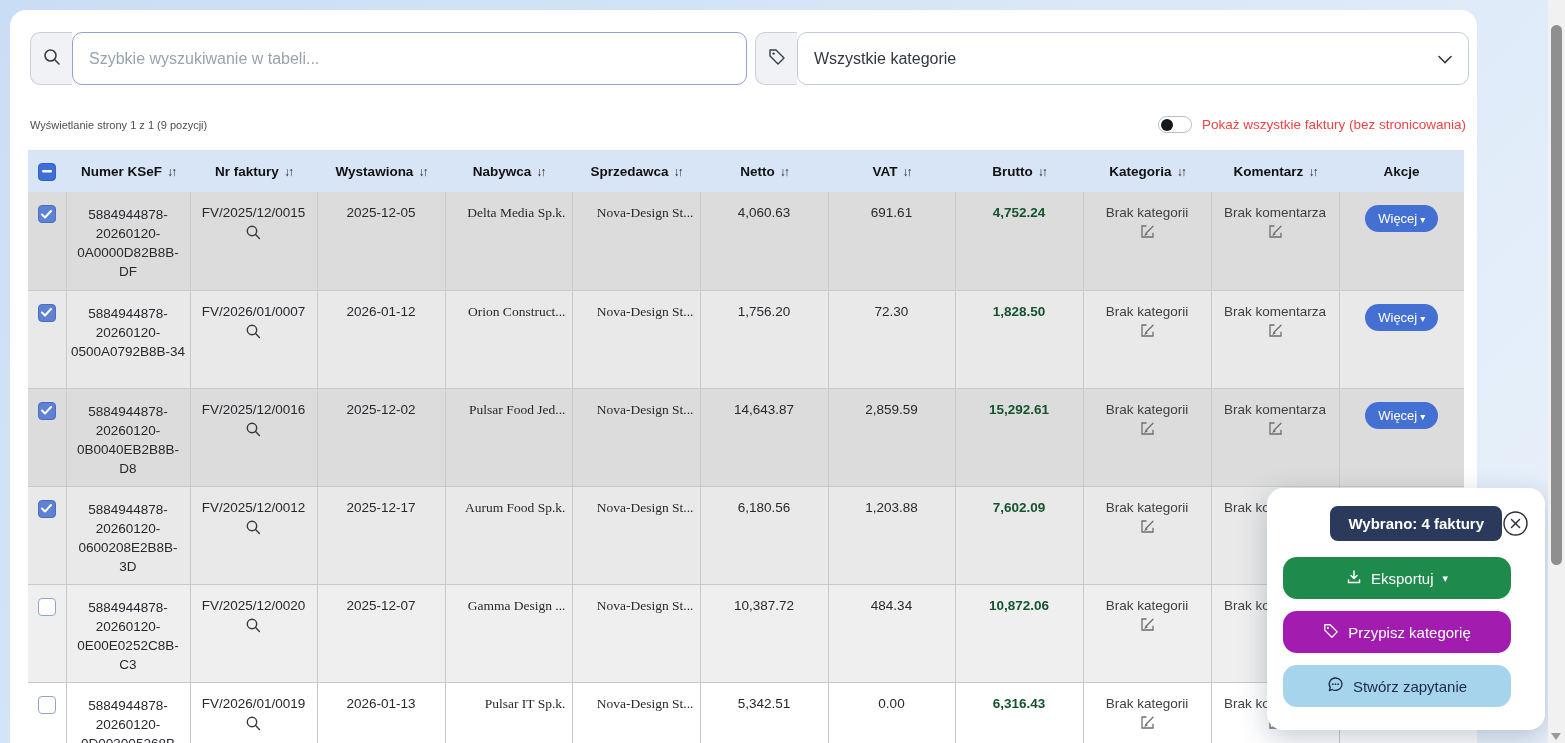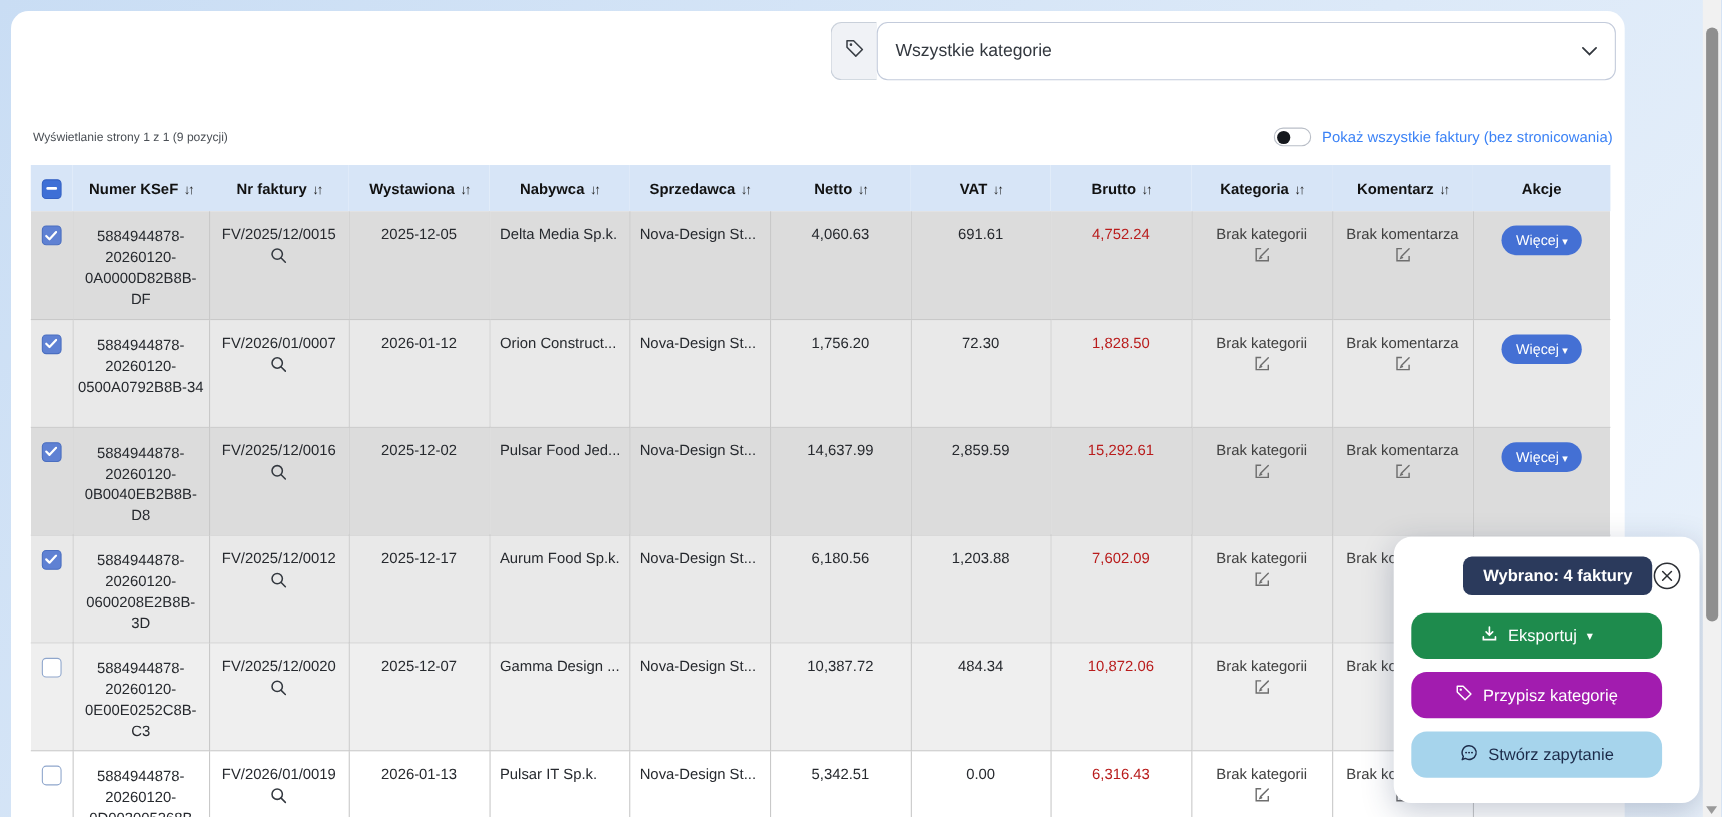--- a/index.html
+++ b/index.html
@@ -14,48 +14,48 @@
 
   
   .search-group { position:absolute; left:20px; top:22px; display:flex; align-items:stretch; height:53px; }
   .addon { width:42px; background:#f0f2f6; border:1px solid #c9d0da; border-right:none;
            border-radius:10px 0 0 10px; display:flex; align-items:center; justify-content:center; }
   .search-input { width:675px; height:53px; border:1.5px solid #94a0d8; border-radius:10px;
                   font-size:16px; color:#333; padding:0 16px; outline:none;
                   font-family:"Liberation Sans",sans-serif; background:#fff; }
   .search-input::placeholder { color:#9aa3ad; }
 
-  .cat-group { position:absolute; left:745px; top:10px; display:flex; align-items:stretch; height:53px; }
+  .cat-group { position:absolute; left:745px; top:22px; display:flex; align-items:stretch; height:53px; }
   .cat-field { width:672px; height:53px; border:1.5px solid #c3cbdb; border-radius:10px; background:#fff;
                display:flex; align-items:center; justify-content:space-between; padding:0 16px;
                font-size:16px; color:#33383f; cursor:pointer; }
 
   .meta-row { position:absolute; left:20px; top:106px; width:1436px; display:flex;
               justify-content:space-between; align-items:center; }
   .page-info { font-size:11px; color:#4a4f55; }
   .toggle-wrap { display:flex; align-items:center; gap:10px; }
   .toggle { width:34px; height:17px; border-radius:9px; background:#ffffff; border:1px solid #b9bec7;
             position:relative; cursor:pointer; }
   .toggle .knob { position:absolute; left:2px; top:1.5px; width:12px; height:12px; border-radius:50%;
                   background:#15181d; }
-  .toggle-label { font-size:13.5px; color:#3b82f6; }
+  .toggle-label { font-size:13.5px; color:#ef4444; }
 
   
   table { position:absolute; left:18px; top:140px; width:1436px; border-collapse:collapse; table-layout:fixed; }
   thead th { background:#d7e5f7; height:42px; font-size:13.5px; font-weight:bold; color:#111;
              text-align:center; vertical-align:middle; white-space:nowrap; }
   .sort { font-size:12px; letter-spacing:-2px; font-weight:normal; color:#222; margin-left:5px; }
   tbody td { height:98px; vertical-align:top; padding-top:13px; font-size:13.5px; color:#26292e;
              border-bottom:1px solid #c9c9c9; border-right:1px solid #c9c9c9; text-align:center;
              overflow:hidden; }
   tbody td:last-child { border-right:none; }
   tbody td.c-cb { border-right:1px solid #c9c9c9; }
   .c-ksef { line-height:19px; overflow-wrap:break-word; padding-left:4px; padding-right:4px; }
-  .c-buyer, .c-seller { text-align:left; padding-left:9px; padding-right:6px; white-space:nowrap; }
-  .c-num.b { font-weight:normal; color:#b91c1c; }
+  .c-buyer, .c-seller { text-align:right; padding-left:9px; padding-right:6px; white-space:nowrap;font-family:Liberation Serif, serif; }
+  .c-num.b { font-weight:bold; color:#14532d; }
   .muted { color:#404040; }
   .icon-under { margin-top:4px; }
 
   .cb { width:18px; height:18px; border-radius:4px; display:inline-flex; align-items:center;
         justify-content:center; cursor:pointer; }
   .cb.on  { background:#5f81d3; border:1px solid #4a6ec0; }
   .cb.off { background:#ffffff; border:1.5px solid #8fa6cc; }
   .cb.head { background:#3e6fd6; border:1px solid #3562c4; }
   .cb svg { display:block; }
 
@@ -85,20 +85,31 @@
   .scroll-arrow { position:absolute; left:3px; bottom:3px; width:0; height:0;
                   border-left:5.5px solid transparent; border-right:5.5px solid transparent;
                   border-top:7px solid #9a9a9a; }
 </style>
 </head>
 <body>
 
 <div id="screen">
   <div class="card">
 
+    <div class="search-group">
+      <div class="addon">
+        <span>
+          <svg width="20" height="20" viewBox="0 0 20 20">
+              <circle cx="8.5" cy="8.5" r="5.5" fill="none" stroke="#3a3f46" stroke-width="1.6"></circle>
+              <line x1="12.8" y1="12.8" x2="17" y2="17" stroke="#3a3f46" stroke-width="1.6" stroke-linecap="round"></line>
+            </svg>
+        </span>
+      </div>
+      <input class="search-input" type="text" placeholder="Szybkie wyszukiwanie w tabeli..." style="">
+    </div>
 
     <div class="cat-group">
       <div class="addon">
         <span>
           <svg width="18" height="18" viewBox="0 0 18 18">
               <path d="M2 2 h6 l8 8 -6 6 -8 -8 z" fill="none" stroke="#3a3f46" stroke-width="1.4" stroke-linejoin="round"></path>
               <circle cx="5.6" cy="5.6" r="1.2" fill="#3a3f46"></circle>
             </svg>
         </span>
       </div>
@@ -266,21 +277,21 @@
       <div class="icon-under">
         <svg width="17" height="17" viewBox="0 0 17 17">
                   <circle cx="7" cy="7" r="4.7" fill="none" stroke="#33383f" stroke-width="1.4"></circle>
                   <line x1="10.6" y1="10.6" x2="14.4" y2="14.4" stroke="#33383f" stroke-width="1.4" stroke-linecap="round"></line>
                 </svg>
       </div>
     </td>
     <td class="c-date">2025-12-02</td>
     <td class="c-buyer">Pulsar Food Jed...</td>
     <td class="c-seller">Nova-Design St...</td>
-    <td class="c-num">14,637.99</td>
+    <td class="c-num">14,643.87</td>
     <td class="c-num">2,859.59</td>
     <td class="c-num b">15,292.61</td>
     <td class="c-cat">
       <div class="muted">Brak kategorii</div>
       <div class="icon-under">
         <svg width="15" height="15" viewBox="0 0 15 15">
                   <path d="M13 8.7 V13 H2 V2 h4.5" fill="none" stroke="#6e6e6e" stroke-width="1.3"></path>
                   <path d="M6 9.2 L13 2.2 M6 9.2 l-.6 1.6 1.6 -.6" fill="none" stroke="#6e6e6e" stroke-width="1.3" stroke-linecap="round"></path>
                 </svg>
       </div>

